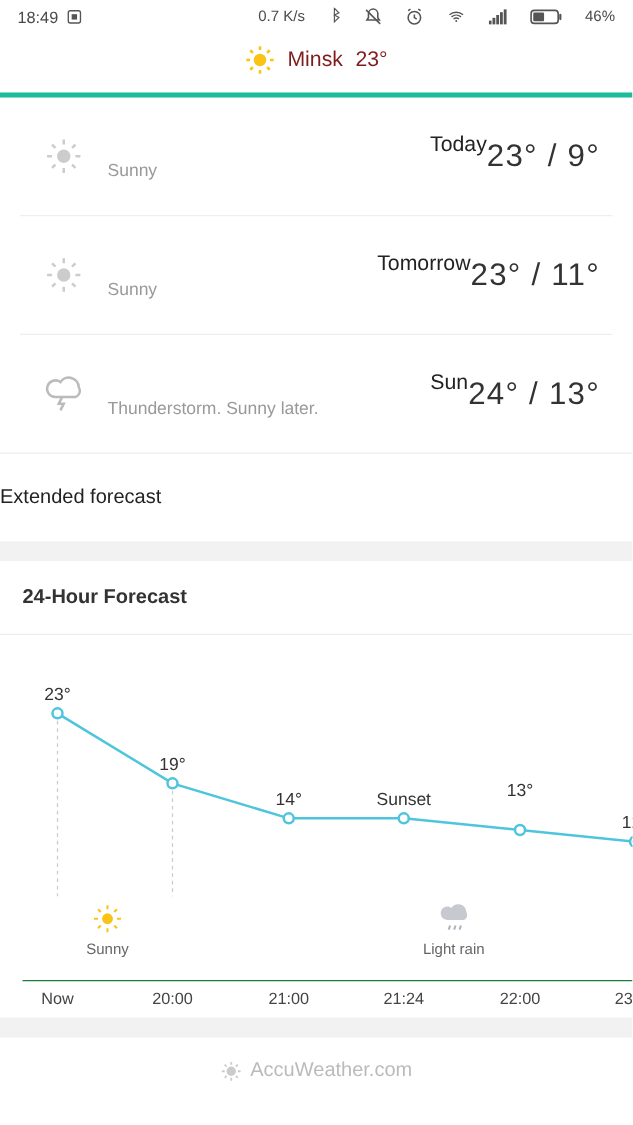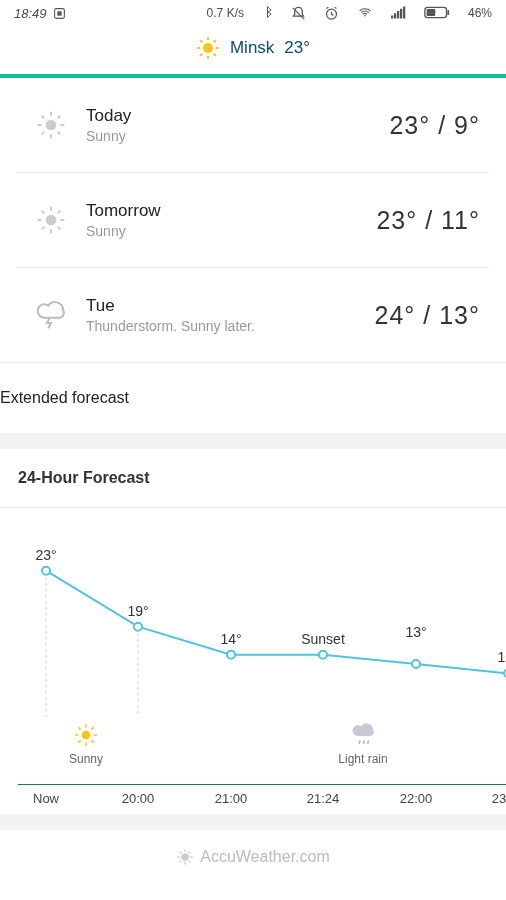--- a/index.html
+++ b/index.html
@@ -1,28 +1,28 @@
 <!DOCTYPE html>
 <html><head>
 <meta charset="utf-8">
 <style>
 * { margin: 0; padding: 0; box-sizing: border-box; }
 body { font-family: -apple-system, Helvetica, Arial, sans-serif; width: 506px; height: 900px; background: #fff; overflow: hidden; color: #333; }
 .status-bar { height: 26px; display: flex; justify-content: space-between; align-items: center; padding: 0 14px; font-size: 13px; color: #4a4a4a; font-weight: 500; }
-.status-left { display: flex; align-items: center; gap: 6px; font-style: italic; }
-.status-right { display: flex; align-items: flex-start; gap: 18px; font-size: 12px; }
+.status-left { display: flex; align-items: center; gap: 6px; }
+.status-right { display: flex; align-items: center; gap: 18px; font-size: 12px; }
 .status-right svg { display: block; }
-.header { display: flex; align-items: center; justify-content: center; gap: 10px; padding: 10px 0 14px; font-size: 17px; color: #0c4a6e; }
+.header { display: flex; align-items: center; justify-content: center; gap: 10px; padding: 10px 0 14px; font-size: 17px; color: #7f1d1d; }
 .green-line { height: 4px; background: #1abc9c; }
 .forecast-list { padding: 0 16px; }
 .forecast-row { display: flex; align-items: center; padding: 28px 10px; border-bottom: 1px solid #eee; }
 .forecast-row:last-child { border-bottom: none; }
 .fc-icon { width: 50px; display: flex; justify-content: center; }
 .fc-text { flex: 1; padding-left: 10px; }
-.fc-day { font-size: 17px; color: #222; }
+.fc-day { font-size: 17px; color: #222; text-align: right; }
 .fc-cond { font-size: 14px; color: #999; margin-top: 2px; }
 .fc-temp { font-size: 25px; color: #333; letter-spacing: 1px; }
 .extended { text-align: left; padding: 26px 0; font-size: 16px; color: #222; border-top: 1px solid #eee; }
 .gap-bar { height: 16px; background: #f2f2f2; }
 .section-title { font-size: 16px; font-weight: bold; padding: 20px 18px; }
 .chart-section { border-top: 1px solid #eee; padding: 14px 0 6px 18px; position: relative; }
 .chart-area { position: relative; height: 200px; }
 .chart-svg { position: absolute; left: 0; top: 0; }
 .chart-labels .pt-label { position: absolute; font-size: 14px; color: #333; transform: translateX(-50%); }
 .icon-row { height: 58px; position: relative; }
@@ -141,21 +141,21 @@
       <div class="fc-temp">23° / 11°</div>
     </div>
     <div class="forecast-row">
       <div class="fc-icon">
         <svg width="32" height="32" viewBox="0 0 24 24">
           <path d="M7 14a5 5 0 1 1 3-9 6 6 0 0 1 11 3 4 4 0 0 1-2 6H7z" fill="none" stroke="#bbb" stroke-width="1.5"></path>
           <path d="M11 14l-2 4h3l-2 4" fill="none" stroke="#bbb" stroke-width="1.5"></path>
         </svg>
       </div>
       <div class="fc-text">
-        <div class="fc-day">Tue</div>
+        <div class="fc-day">Sun</div>
         <div class="fc-cond">Thunderstorm. Sunny later.</div>
       </div>
       <div class="fc-temp">24° / 13°</div>
     </div>
   </div>
 
 <div class="extended">Extended forecast</div>
 <div class="gap-bar"></div>
 
 <div class="section-title">24-Hour Forecast</div>

